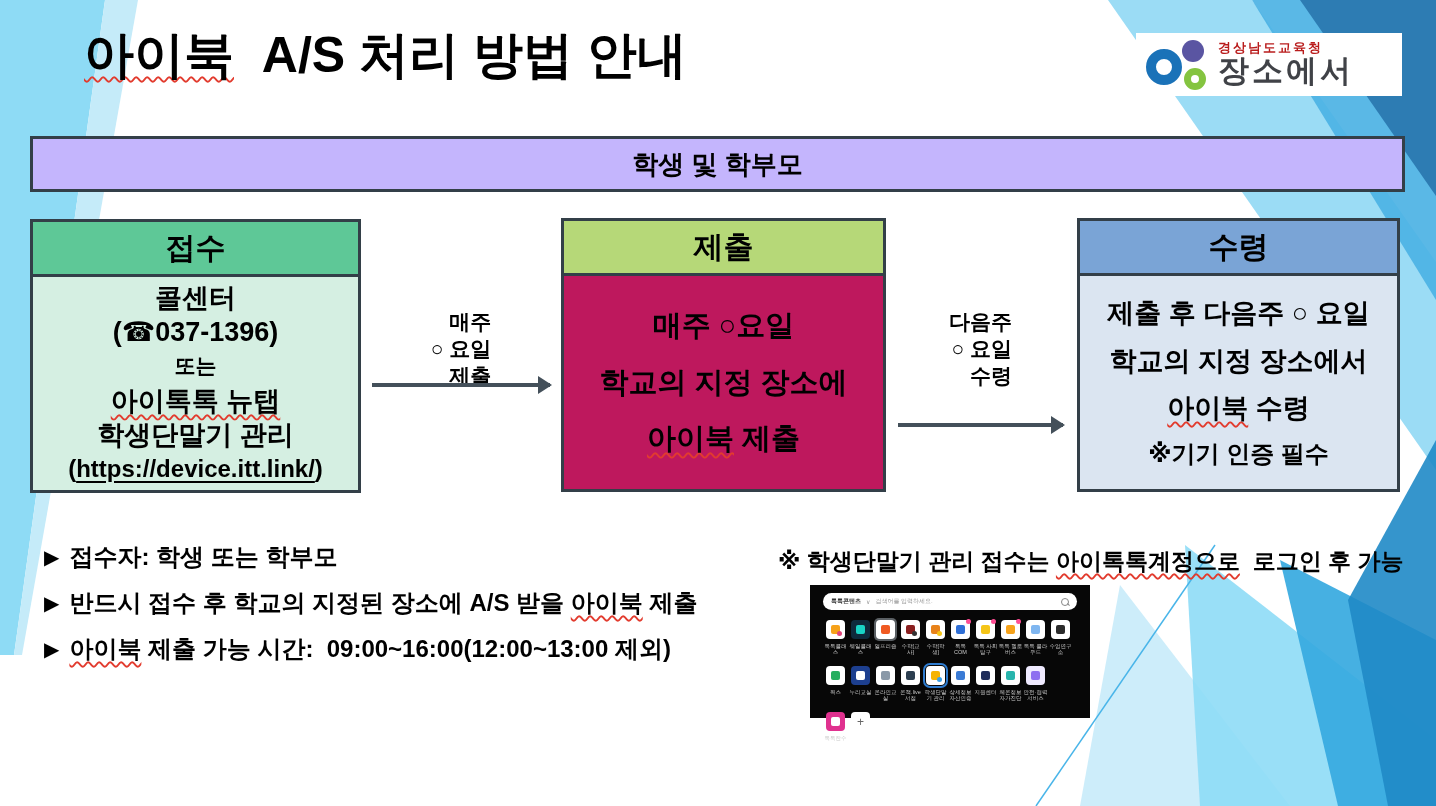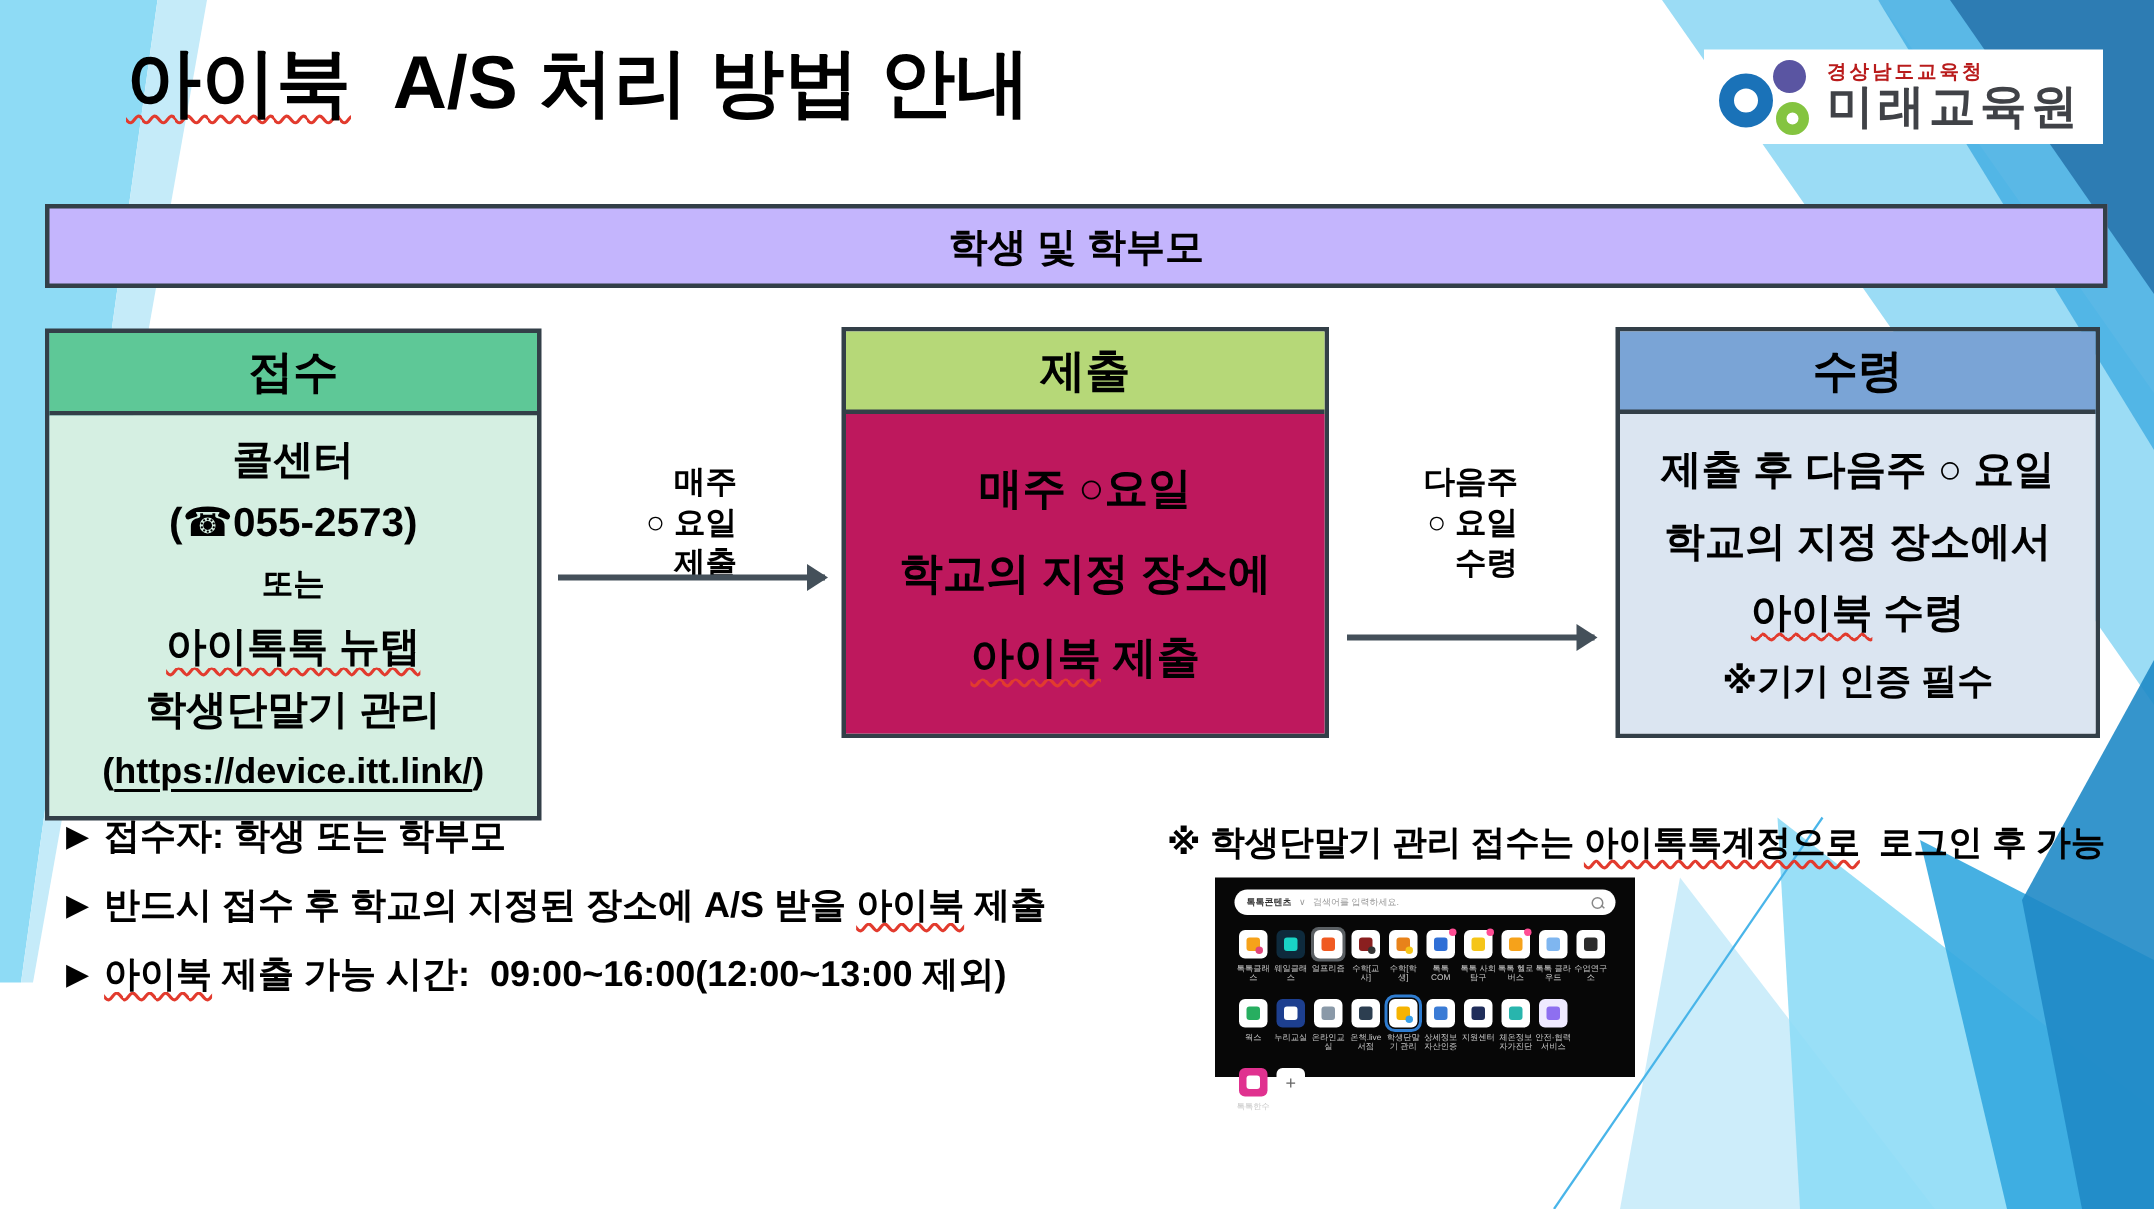--- a/index.html
+++ b/index.html
@@ -29,21 +29,21 @@
   .banner{left:30px;top:136px;width:1375px;height:56px;background:#c4b5fd;border:3px solid #333f48;
           box-sizing:border-box;display:flex;align-items:center;justify-content:center;
           font-size:26px;font-weight:700;}
 
   
   .fbox{border:3px solid #333f48;box-sizing:border-box;display:flex;flex-direction:column;}
   .fbox-h{height:52px;flex:0 0 auto;display:flex;align-items:center;justify-content:center;
           font-size:30px;font-weight:700;border-bottom:3px solid #333f48;}
   .fbox-b{flex:1;display:flex;flex-direction:column;align-items:center;justify-content:space-evenly;
           text-align:center;white-space:pre-wrap;}
-  .box1{left:30px;top:219px;width:331px;height:328px;}
+  .box1{left:30px;top:219px;width:331px;height:274px;}
   .box1 .fbox-h{background:#5ec897;}
   .box1 .fbox-b{background:#d5efe2;padding:4px 0;}
   .box1 .ln{font-size:27px;font-weight:700;line-height:34px;}
   .box1 .ln.small{font-size:21px;font-weight:700;}
   .box1 .ln.url{font-size:24px;}
   .box2{left:561px;top:218px;width:325px;height:274px;}
   .box2 .fbox-h{background:#b6d878;}
   .box2 .fbox-b{background:#be185d;padding:14px 0;}
   .box2 .ln{font-size:29px;font-weight:700;}
   .box3{left:1077px;top:218px;width:323px;height:274px;}
@@ -116,31 +116,31 @@
   <div class="layer title"><span class="sq">아이북</span><span>  A/S 처리 방법 안내</span></div>
 
   <div class="layer logo">
     <div class="logo-circles">
       <div class="c-blue"></div>
         <div class="c-purple"></div>
         <div class="c-green"></div>
     </div>
     <div class="logo-text">
       <span class="logo-org">경상남도교육청</span>
-      <span class="logo-name">미래교육원</span>
+      <span class="logo-name">장소에서</span>
     </div>
   </div>
 
   <div class="layer banner">학생 및 학부모</div>
 
   <div class="layer fbox box1">
     <div class="fbox-h">접수</div>
     <div class="fbox-b">
       <div class="ln"><span>콜센터</span></div>
-      <div class="ln"><span>(☎055-2573)</span></div>
+      <div class="ln"><span>(☎037-1396)</span></div>
       <div class="ln small"><span>또는</span></div>
       <div class="ln"><span class="sq">아이톡톡 뉴탭</span></div>
       <div class="ln"><span>학생단말기 관리</span></div>
       <div class="ln url"><span>(</span><span class="ul">https://device.itt.link/</span><span>)</span></div>
     </div>
   </div>
 
   <div class="layer arrowgrp agrp1">
     <div class="alabel">매주
 ○ 요일

